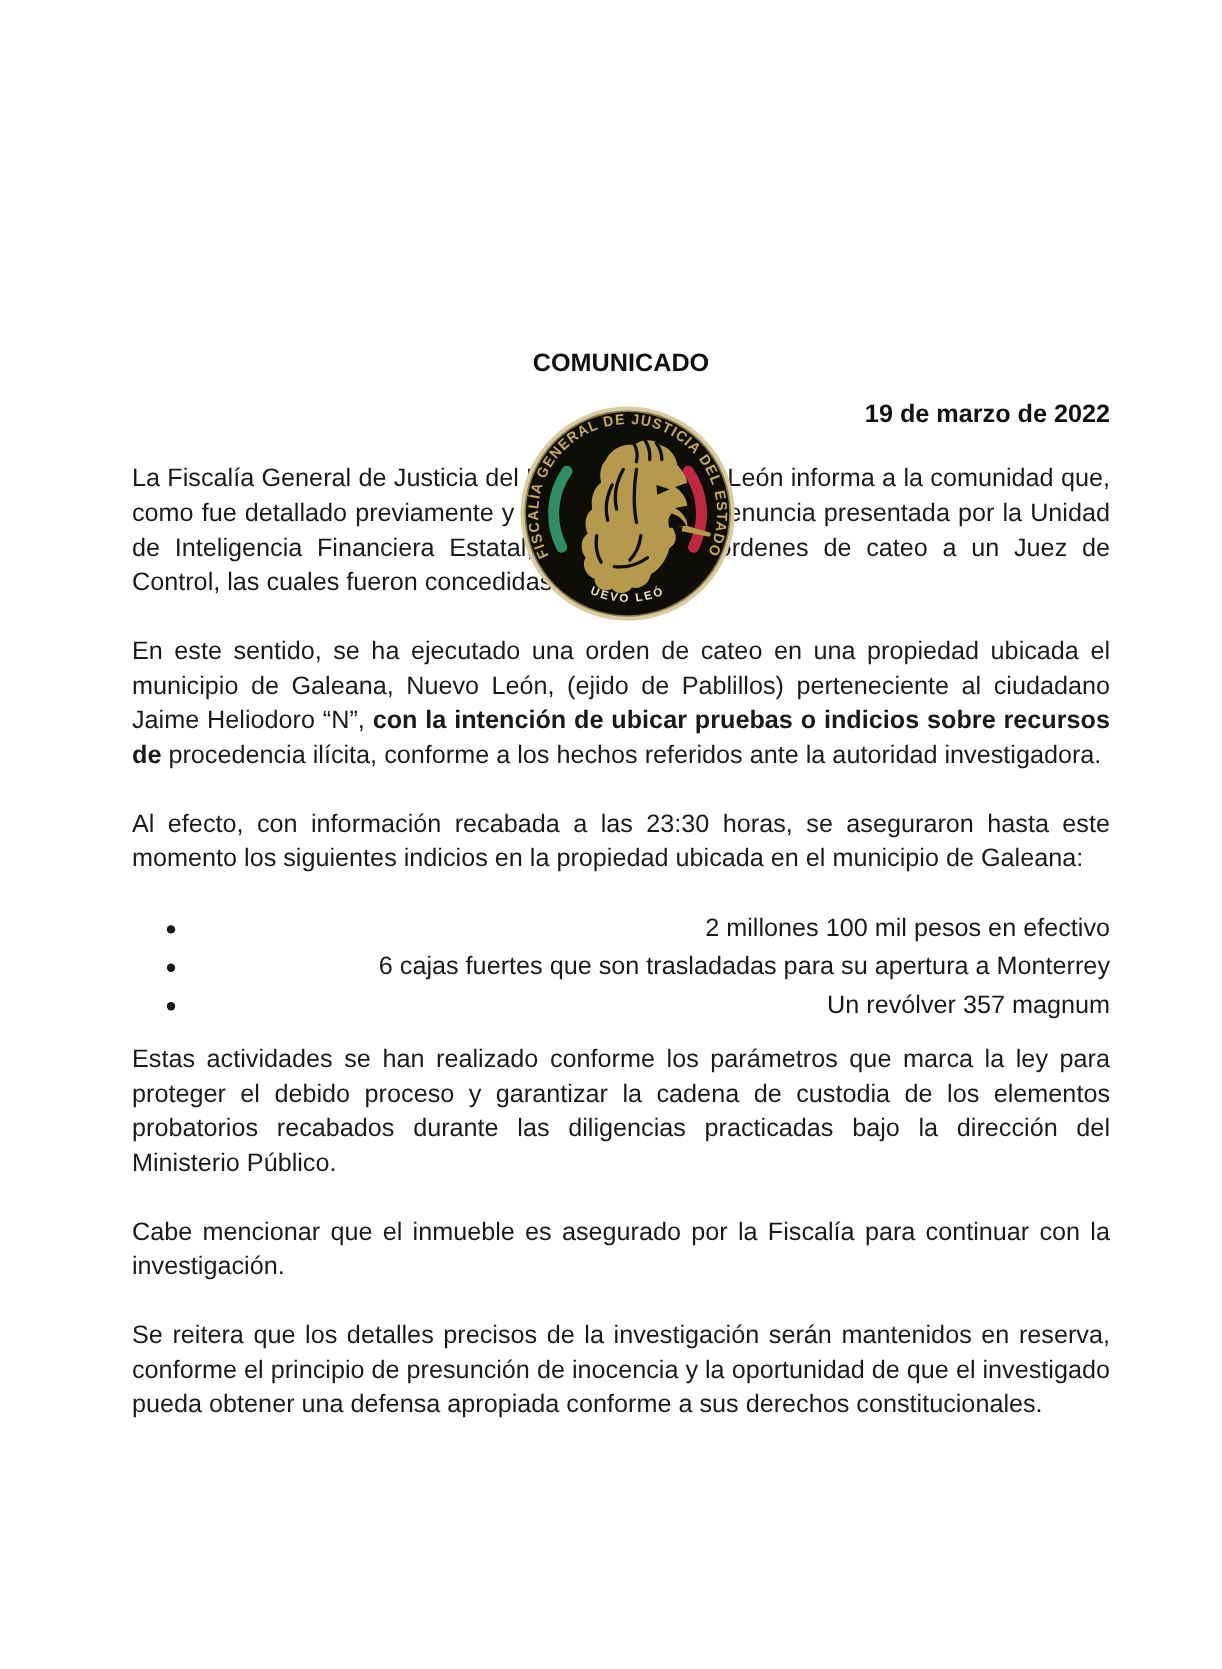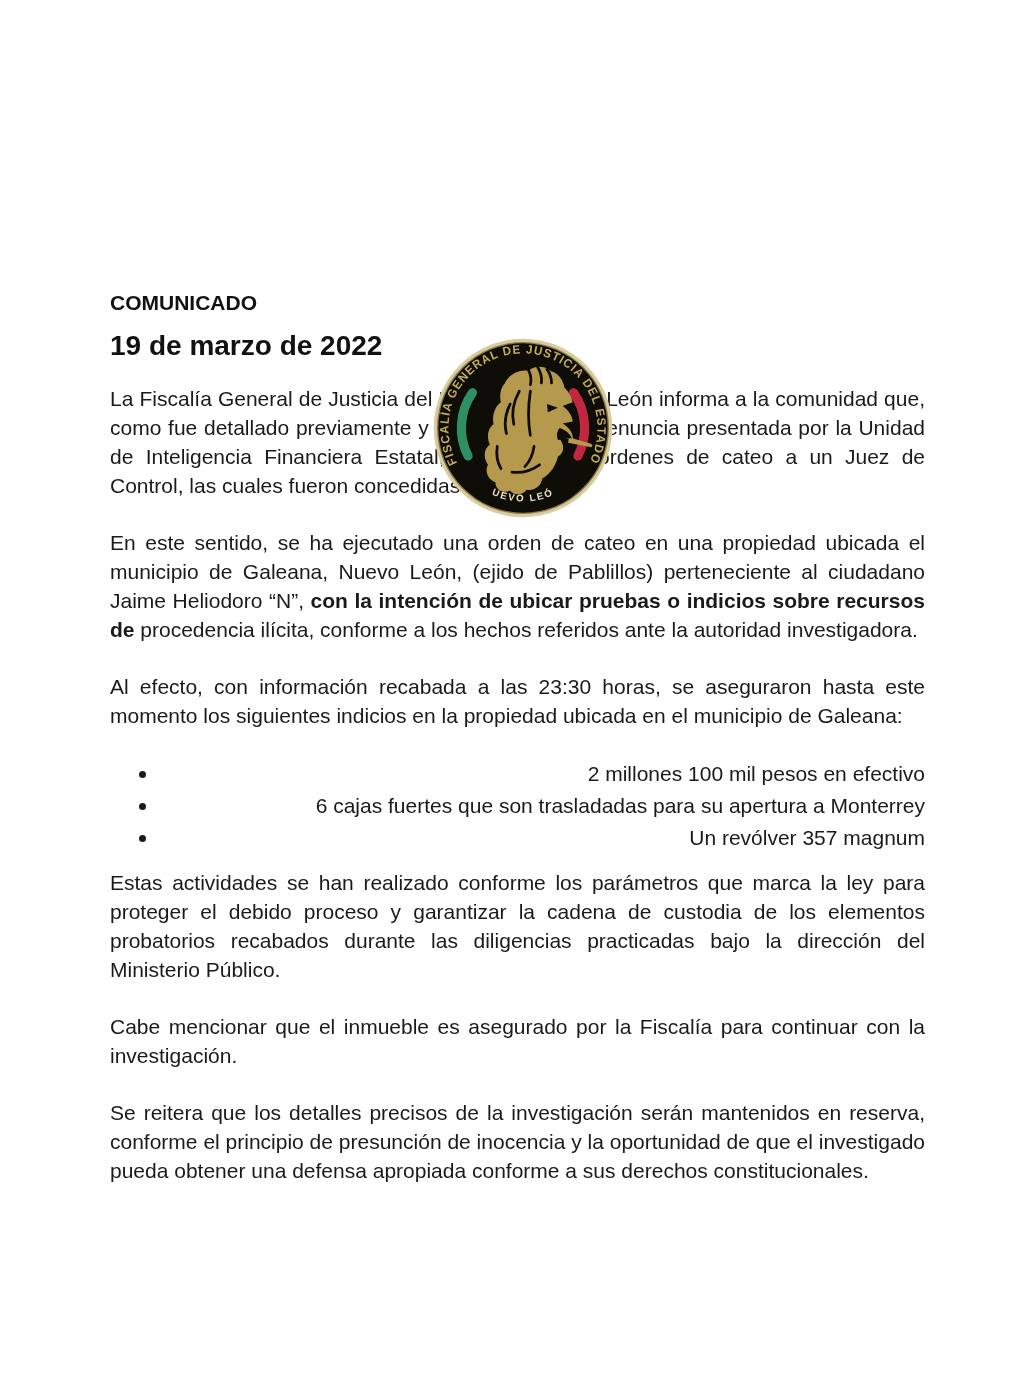--- a/index.html
+++ b/index.html
@@ -17,26 +17,26 @@
     position: absolute; left: 431px; top: 46px;
     width: 184px; height: 184px;
   }
   .logo-wrap svg { display: block; width: 100%; height: 100%; }
 
   .content { padding: 0 93px 0 110px; }
 
   .doc-title {
     margin: 290px 0 0 0;
     font-size: 21px; font-weight: bold; line-height: 26px;
-    text-align: left; color: #111;
+    text-align: center; color: #111;
   }
   .doc-date {
     margin: 17px 0 0 0;
-    font-size: 28px; font-weight: bold; line-height: 26px;
-    text-align: left; color: #111;
+    font-size: 21px; font-weight: bold; line-height: 26px;
+    text-align: right; color: #111;
   }
   p.body-par {
     margin: 0 0 28px 0;
     font-size: 21px; line-height: 29px;
     text-align: justify;
   }
   p.first-par { margin-top: 25px; }
   .bold-seg { font-weight: bold; }
 
   ul.seizure-list {

